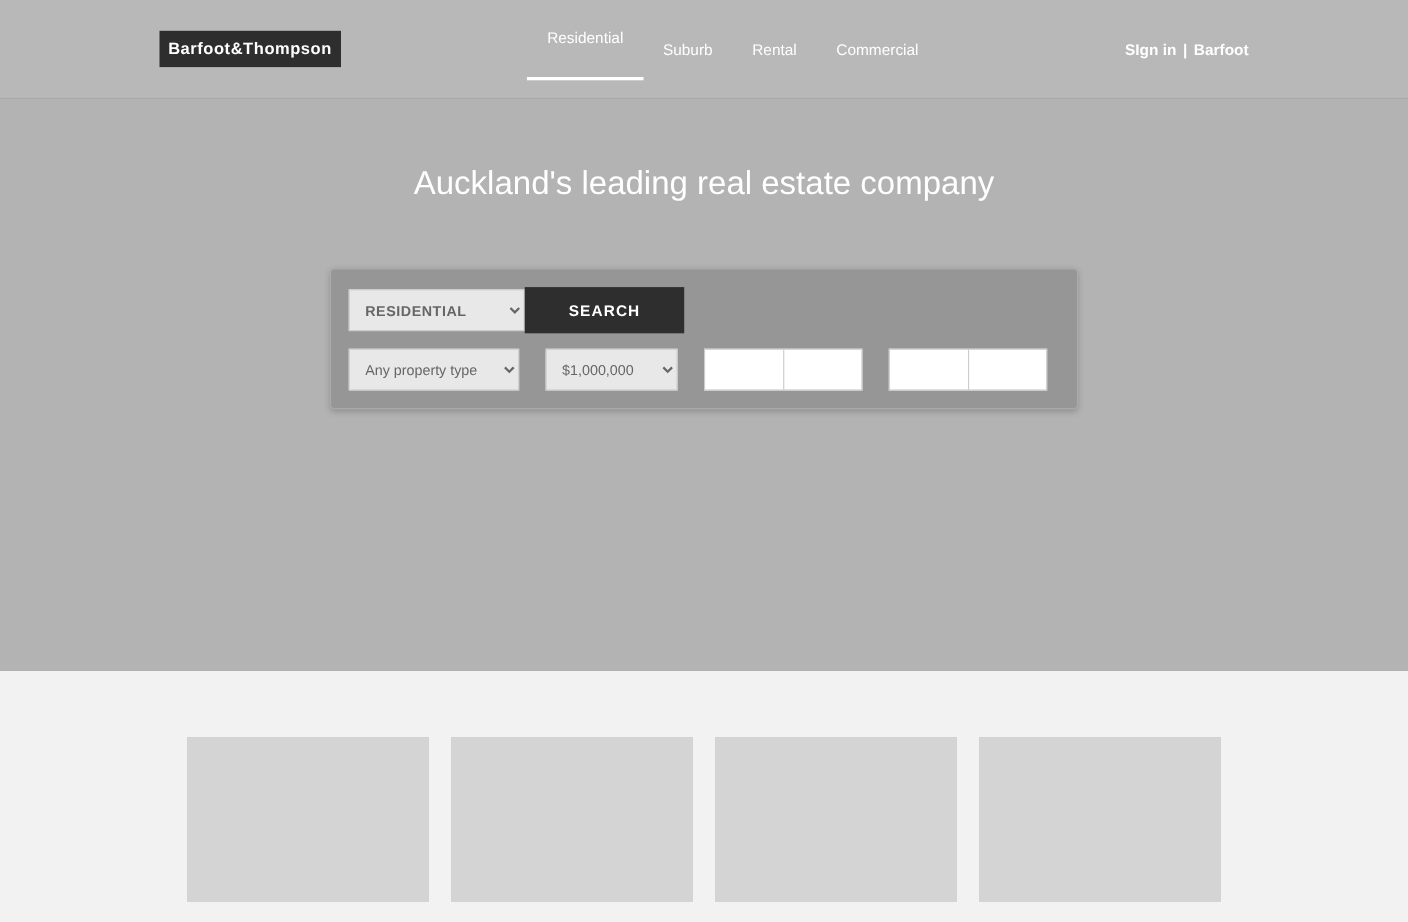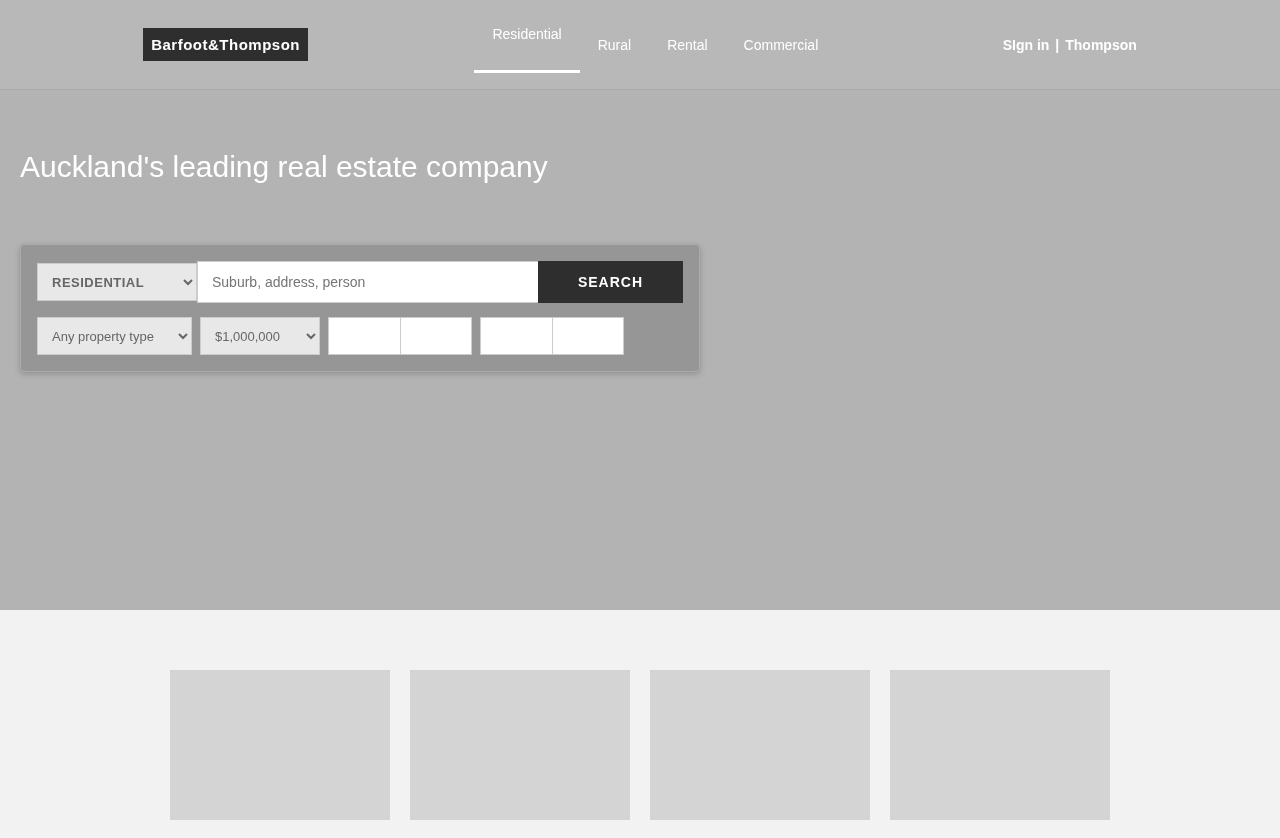--- a/index.html
+++ b/index.html
@@ -73,21 +73,21 @@
 
     .auth-separator {
       color: #fff;
     }
 
     
     .hero {
       background-color: #b3b3b3;
       display: flex;
       flex-direction: column;
-      align-items: flex-start;
+      align-items: center;
       padding: 60px 20px 80px;
       min-height: 520px;
     }
 
     .hero-title {
       color: #fff;
       font-size: 30px;
       font-weight: 300;
       margin-bottom: 60px;
       text-align: center;
@@ -148,21 +148,21 @@
       letter-spacing: 1px;
       cursor: pointer;
       height: 42px;
       text-transform: uppercase;
       white-space: nowrap;
     }
 
     .search-row-bottom {
       display: flex;
       align-items: center;
-      gap: 8px;
+      gap: 24px;
     }
 
     .filter-select {
       background-color: #e8e8e8;
       border: 1px solid #ccc;
       padding: 8px 10px;
       font-size: 13px;
       color: #666;
       cursor: pointer;
       height: 38px;
@@ -232,44 +232,43 @@
 </head>
 <body>
 
 <header class="header">
   <div class="logo-box">
     <span>Barfoot&amp;Thompson</span>
   </div>
 
   <nav class="nav-links">
     <a class="nav-link active">Residential</a>
-    <a class="nav-link">Rural</a>
+    <a class="nav-link">Suburb</a>
     <a class="nav-link">Rental</a>
     <a class="nav-link">Commercial</a>
   </nav>
 
   <div class="auth-links">
     <a class="auth-link">SIgn in</a>
     <span class="auth-separator">|</span>
-    <a class="auth-link">Thompson</a>
+    <a class="auth-link">Barfoot</a>
   </div>
 </header>
 
 <section class="hero">
   <h1 class="hero-title">Auckland's leading real estate company</h1>
 
   <div class="search-container">
     <div class="search-row-top">
       <select class="filter-select search-type-select">
         <option>RESIDENTIAL</option>
         <option>Rental</option>
         <option>Rural</option>
         <option>Commercial</option>
       </select>
-      <input class="search-input" type="text" placeholder="Suburb, address, person" style="">
       <button class="search-button">SEARCH</button>
     </div>
 
     <div class="search-row-bottom">
       <select class="filter-select filter-select-wide">
         <option>Any property type</option>
         <option>House</option>
         <option>Apartment</option>
         <option>Section</option>
         <option>Unit</option>

